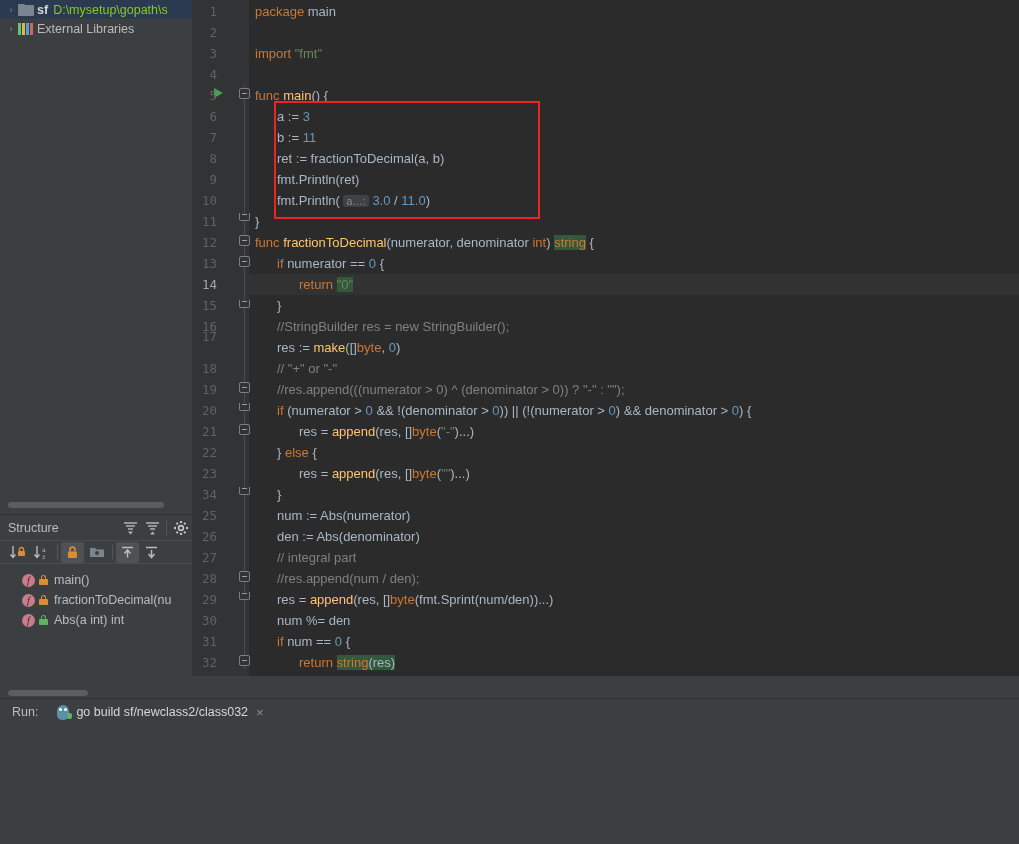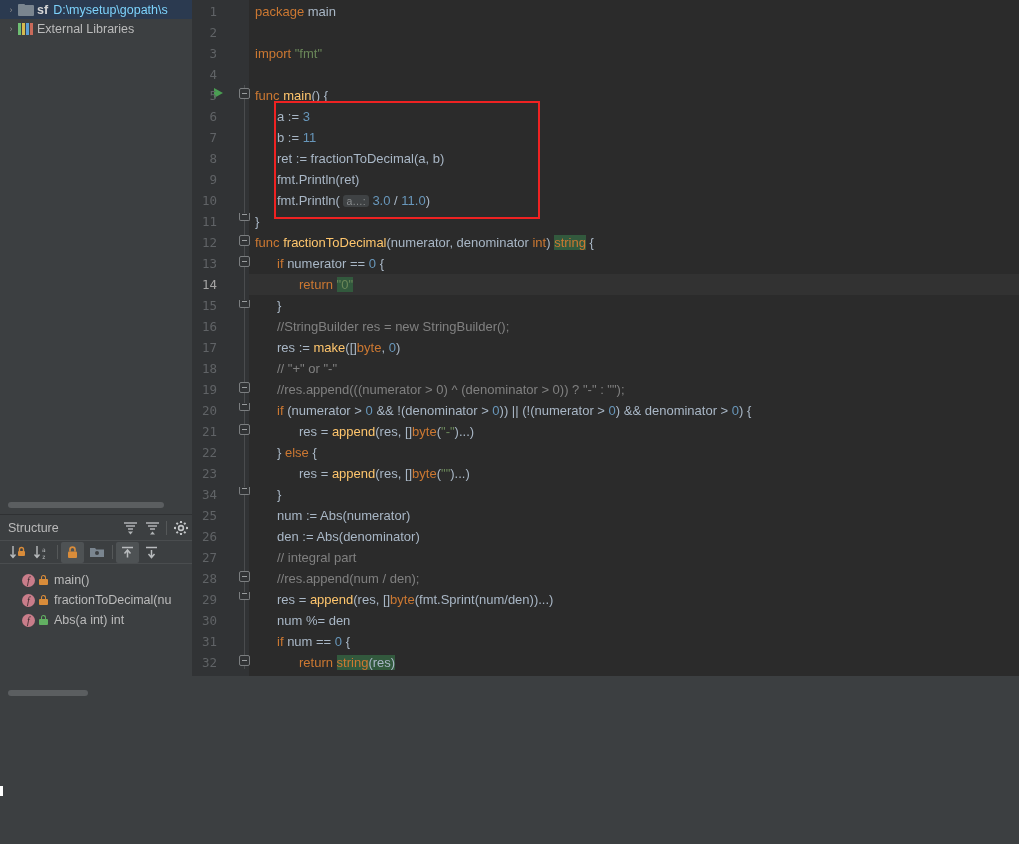--- a/index.html
+++ b/index.html
@@ -18,21 +18,21 @@
   .ic-folder{ background:#7a858f; border-radius:1px; height:11px; margin-top:2px; }
   .ic-folder:after{ content:""; position:absolute; left:0; top:-1px; width:7px; height:3px; background:#7a858f; border-radius:1px 1px 0 0;}
   .ic-lib{ height:12px; margin-top:1px; background:
       linear-gradient(#6fbf73,#6fbf73) 0 0/3px 12px no-repeat,
       linear-gradient(#d6b94f,#d6b94f) 4px 0/3px 12px no-repeat,
       linear-gradient(#5a9fd4,#5a9fd4) 8px 0/3px 12px no-repeat,
       linear-gradient(#c96a5a,#c96a5a) 12px 0/3px 12px no-repeat; }
   .ic-scratch{ height:13px; margin-top:1px; background:#7a858f; border-radius:2px; }
   .ic-scratch:after{ content:""; position:absolute; right:-1px; bottom:-1px; width:9px; height:9px; border-radius:50%; background:#4fb3d9; border:1px solid #2f3133;}
   .sf-bold{ font-weight:bold; color:#d6d6d6; margin-right:5px; }
-  .tree-path{ color:#7dd3fc; }
+  .tree-path{ color:#84cc16; }
 
   #proj-hscroll{ position:absolute; left:8px; top:502px; width:156px; height:6px; background:#5b5e60; border-radius:3px;}
 
   
   #structure-panel{ position:absolute; left:0; top:514px; width:192px; height:191px; background:#3c3f41; border-top:1px solid #2f3133;}
   #structure-header{ height:25px; display:flex; align-items:center; padding-left:8px; }
   #structure-title{ font-size:12.5px; color:#bbbbbb; flex:1; }
   .hdr-btn{ width:22px; height:20px; display:flex; align-items:center; justify-content:center; }
   .sep-v{ width:1px; height:14px; background:#555859; margin:0 3px; }
   #structure-toolbar{ height:24px; display:flex; align-items:center; padding-left:6px; border-top:1px solid #4a4d4f; border-bottom:1px solid #4a4d4f;}
@@ -251,21 +251,21 @@
           <div class="ln" style="top: 127px;">7</div>
           <div class="ln" style="top: 148px;">8</div>
           <div class="ln" style="top: 169px;">9</div>
           <div class="ln" style="top: 190px;">10</div>
           <div class="ln" style="top: 211px;">11</div>
           <div class="ln" style="top: 232px;">12</div>
           <div class="ln" style="top: 253px;">13</div>
           <div class="ln cur" style="top: 274px;">14</div>
           <div class="ln" style="top: 295px;">15</div>
           <div class="ln" style="top: 316px;">16</div>
-          <div class="ln" style="top: 337px;">17</div>
+          <div class="ln" style="top: 326px;">17</div>
           <div class="ln" style="top: 358px;">18</div>
           <div class="ln" style="top: 379px;">19</div>
           <div class="ln" style="top: 400px;">20</div>
           <div class="ln" style="top: 421px;">21</div>
           <div class="ln" style="top: 442px;">22</div>
           <div class="ln" style="top: 463px;">23</div>
           <div class="ln" style="top: 484px;">34</div>
           <div class="ln" style="top: 505px;">25</div>
           <div class="ln" style="top: 526px;">26</div>
           <div class="ln" style="top: 547px;">27</div>
@@ -273,15 +273,31 @@
           <div class="ln" style="top: 589px;">29</div>
           <div class="ln" style="top: 610px;">30</div>
           <div class="ln" style="top: 631px;">31</div>
           <div class="ln" style="top: 652px;">32</div>
         </div>
     </div>
     <div id="code"><div class="cl" style="top: 1px; padding-left: 6px;"><span class="k">package </span><span class="id">main</span></div><div class="cl" style="top: 22px; padding-left: 6px;"></div><div class="cl" style="top: 43px; padding-left: 6px;"><span class="k">import </span><span class="s">"fmt"</span></div><div class="cl" style="top: 64px; padding-left: 6px;"></div><div class="cl" style="top: 85px; padding-left: 6px;"><span class="k">func </span><span class="fn">main</span><span class="id">() {</span></div><div class="cl" style="top: 106px; padding-left: 28px;"><span class="id">a := </span><span class="n">3</span></div><div class="cl" style="top: 127px; padding-left: 28px;"><span class="id">b := </span><span class="n">11</span></div><div class="cl" style="top: 148px; padding-left: 28px;"><span class="id">ret := </span><span class="id">fractionToDecimal</span><span class="id">(a, b)</span></div><div class="cl" style="top: 169px; padding-left: 28px;"><span class="id">fmt.</span><span class="id">Println</span><span class="id">(ret)</span></div><div class="cl" style="top: 190px; padding-left: 28px;"><span class="id">fmt.</span><span class="id">Println</span><span class="id">( </span><span class="hint">a…:</span><span class="id"> </span><span class="n">3.0</span><span class="id"> / </span><span class="n">11.0</span><span class="id">)</span></div><div class="cl" style="top: 211px; padding-left: 6px;"><span class="id">}</span></div><div class="cl" style="top: 232px; padding-left: 6px;"><span class="k">func </span><span class="fn">fractionToDecimal</span><span class="id">(numerator, denominator </span><span class="k">int</span><span class="id">) </span><span class="k hl">string</span><span class="id"> {</span></div><div class="cl" style="top: 253px; padding-left: 28px;"><span class="k">if </span><span class="id">numerator == </span><span class="n">0</span><span class="id"> {</span></div><div class="cl" style="top: 274px; padding-left: 50px;"><span class="k">return </span><span class="s hl">"0"</span></div><div class="cl" style="top: 295px; padding-left: 28px;"><span class="id">}</span></div><div class="cl" style="top: 316px; padding-left: 28px;"><span class="c">//StringBuilder res = new StringBuilder();</span></div><div class="cl" style="top: 337px; padding-left: 28px;"><span class="id">res := </span><span class="fn">make</span><span class="id">([]</span><span class="k">byte</span><span class="id">, </span><span class="n">0</span><span class="id">)</span></div><div class="cl" style="top: 358px; padding-left: 28px;"><span class="c">// "+" or "-"</span></div><div class="cl" style="top: 379px; padding-left: 28px;"><span class="c">//res.append(((numerator &gt; 0) ^ (denominator &gt; 0)) ? "-" : "");</span></div><div class="cl" style="top: 400px; padding-left: 28px;"><span class="k">if </span><span class="id">(numerator &gt; </span><span class="n">0</span><span class="id"> &amp;&amp; !(denominator &gt; </span><span class="n">0</span><span class="id">)) || (!(numerator &gt; </span><span class="n">0</span><span class="id">) &amp;&amp; denominator &gt; </span><span class="n">0</span><span class="id">) {</span></div><div class="cl" style="top: 421px; padding-left: 50px;"><span class="id">res = </span><span class="fn">append</span><span class="id">(res, []</span><span class="k">byte</span><span class="id">(</span><span class="s">"-"</span><span class="id">)...)</span></div><div class="cl" style="top: 442px; padding-left: 28px;"><span class="id">} </span><span class="k">else</span><span class="id"> {</span></div><div class="cl" style="top: 463px; padding-left: 50px;"><span class="id">res = </span><span class="fn">append</span><span class="id">(res, []</span><span class="k">byte</span><span class="id">(</span><span class="s">""</span><span class="id">)...)</span></div><div class="cl" style="top: 484px; padding-left: 28px;"><span class="id">}</span></div><div class="cl" style="top: 505px; padding-left: 28px;"><span class="id">num := </span><span class="id">Abs</span><span class="id">(numerator)</span></div><div class="cl" style="top: 526px; padding-left: 28px;"><span class="id">den := </span><span class="id">Abs</span><span class="id">(denominator)</span></div><div class="cl" style="top: 547px; padding-left: 28px;"><span class="c">// integral part</span></div><div class="cl" style="top: 568px; padding-left: 28px;"><span class="c">//res.append(num / den);</span></div><div class="cl" style="top: 589px; padding-left: 28px;"><span class="id">res = </span><span class="fn">append</span><span class="id">(res, []</span><span class="k">byte</span><span class="id">(fmt.</span><span class="id">Sprint</span><span class="id">(num/den))...)</span></div><div class="cl" style="top: 610px; padding-left: 28px;"><span class="id">num %= den</span></div><div class="cl" style="top: 631px; padding-left: 28px;"><span class="k">if </span><span class="id">num == </span><span class="n">0</span><span class="id"> {</span></div><div class="cl" style="top: 652px; padding-left: 50px;"><span class="k">return </span><span class="k hl">string</span><span class="id hl">(res)</span></div></div>
   </div>
 
 
+  <div id="run-panel">
+    <div id="run-header">
+      <span id="run-label">Run:</span>
+      <span id="run-tab">
+        <span id="gopher">
+            <i></i>
+            <b></b>
+            <u></u>
+            <s></s>
+          </span>
+        <span>go build sf/newclass2/class032</span>
+        <span id="tab-close">×</span>
+      </span>
+    </div>
+
+  </div>
 
   <div class="redbox" id="redbox-code"></div>
 </div>
 
 </body></html>

